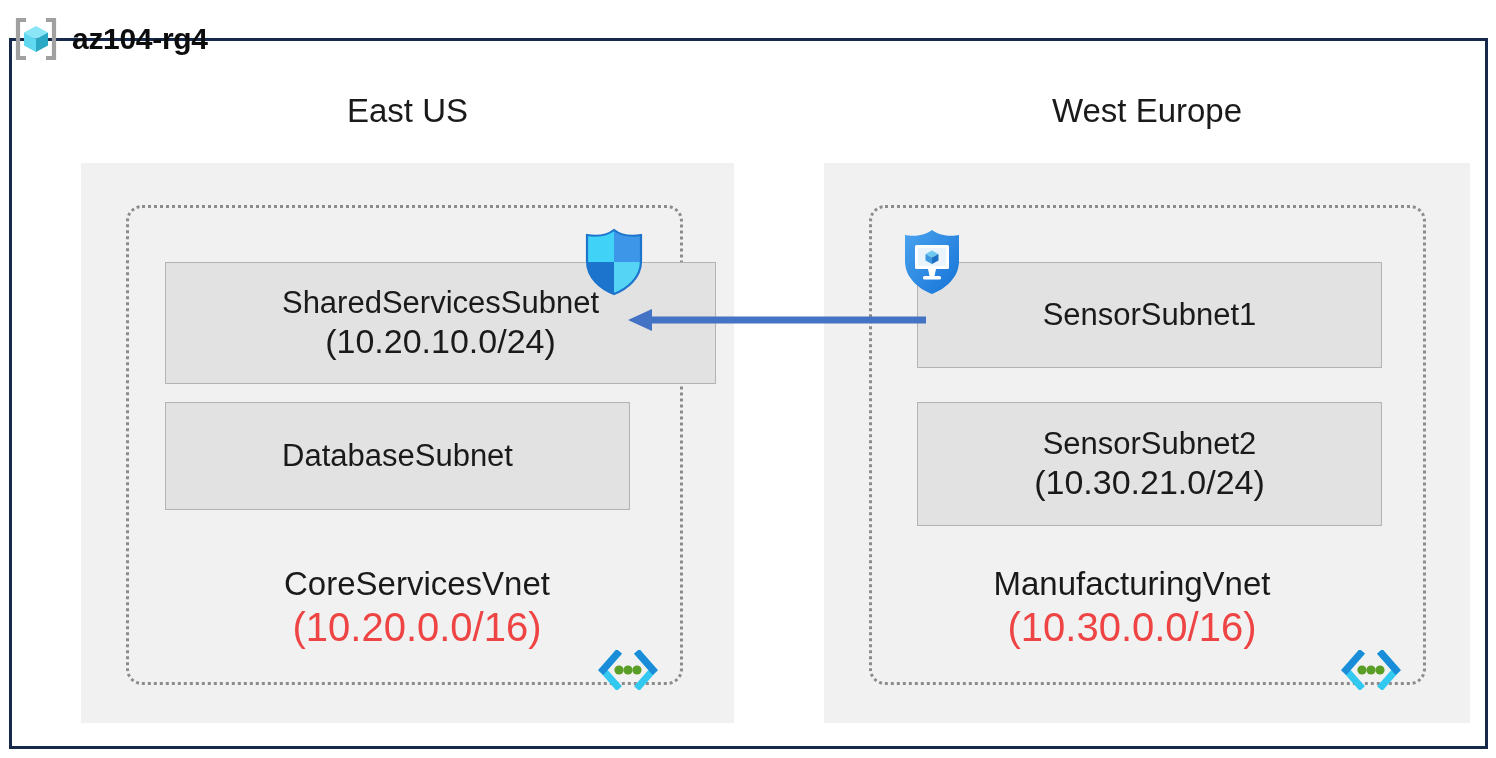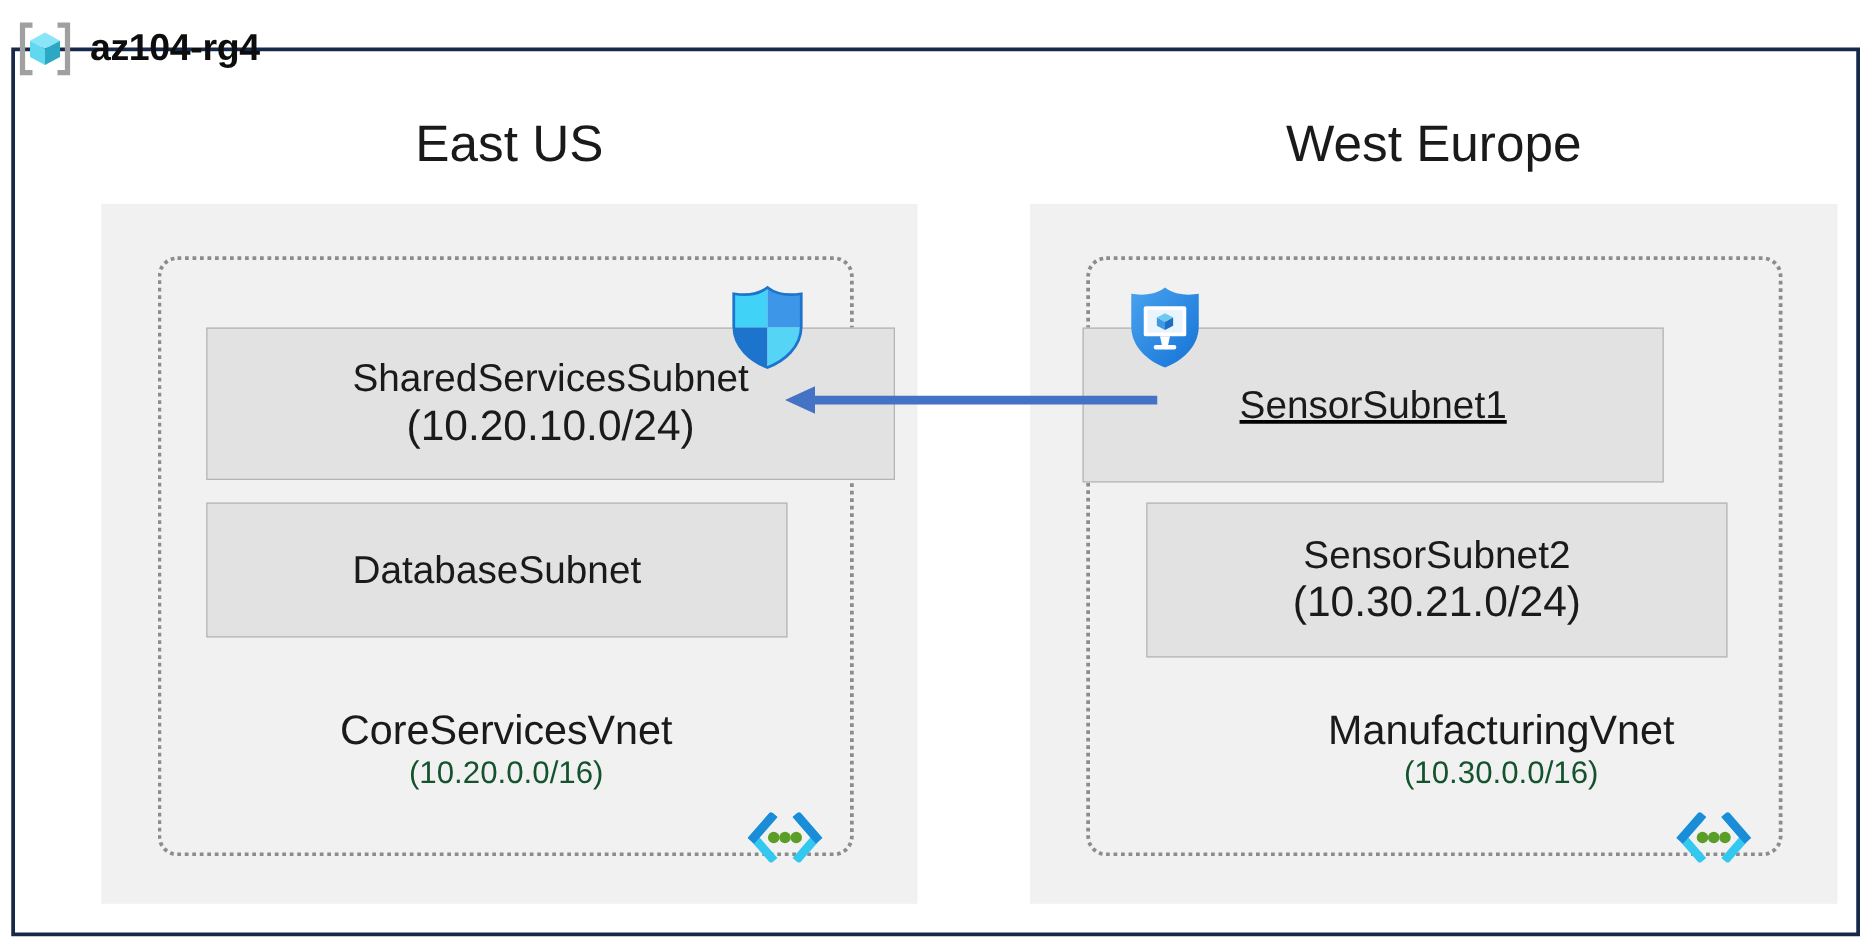--- a/index.html
+++ b/index.html
@@ -43,21 +43,21 @@
   .region {
     position: absolute;
     background: #f1f1f1;
   }
   .region.east  { left: 81px;  top: 163px; width: 653px; height: 560px; }
   .region.west  { left: 824px; top: 163px; width: 646px; height: 560px; }
 
   .region-label {
     position: absolute;
     top: 92px;
-    font-size: 41px; color: #1a1a1a;
+    font-size: 33px; color: #1a1a1a;
     text-align: center;
     white-space: nowrap;
   }
   .region-label.east { left: 81px; width: 653px; }
   .region-label.west { left: 824px; width: 646px; }
 
   
   .vnet {
     position: absolute;
     border: 3px dotted #8c8c8c;
@@ -74,33 +74,33 @@
     border: 1px solid #b3b3b3;
     display: flex; flex-direction: column;
     align-items: center; justify-content: center;
     line-height: 1.18;
   }
   .subnet .nm   { font-size: 31px; color: #1a1a1a; white-space: nowrap; }
   .subnet .cidr { font-size: 34px; color: #1a1a1a; white-space: nowrap; }
 
   .sn-shared   { left: 165px;  top: 262px; width: 551px; height: 122px; }
   .sn-database { left: 165px;  top: 402px; width: 465px; height: 108px; }
-  .sn-sensor1  { left: 866px;  top: 262px; width: 465px; height: 124px; text-decoration: underline; }
+  .sn-sensor1  { left: 917px;  top: 262px; width: 465px; height: 106px; }
   .sn-sensor2  { left: 917px;  top: 402px; width: 465px; height: 124px; justify-content: center; }
 
   
   .vnet-caption {
     position: absolute;
     text-align: center;
     line-height: 1.18;
   }
   .vnet-caption .nm   { font-size: 33px; color: #1a1a1a; white-space: nowrap; }
-  .vnet-caption .cidr { font-size: 25px; color: #14532d; white-space: nowrap; }
-  .vnet-caption.east { left: 140px; top: 565px; width: 530px; }
-  .vnet-caption.west { left: 936px; top: 565px; width: 530px; }
+  .vnet-caption .cidr { font-size: 40px; color: #ef4444; white-space: nowrap; }
+  .vnet-caption.east { left: 152px; top: 565px; width: 530px; }
+  .vnet-caption.west { left: 867px; top: 565px; width: 530px; }
 
   
   .icon { position: absolute; }
   .ico-nsg      { left: 583px;  top: 228px; width: 62px;  height: 68px; }
   .ico-bastion  { left: 901px;  top: 228px; width: 62px;  height: 68px; }
   .ico-vnet-e   { left: 597px;  top: 650px; width: 62px;  height: 40px; }
   .ico-vnet-w   { left: 1340px; top: 650px; width: 62px;  height: 40px; }
   .ico-rg       { width: 44px;  height: 44px; position: relative; }
 
   

